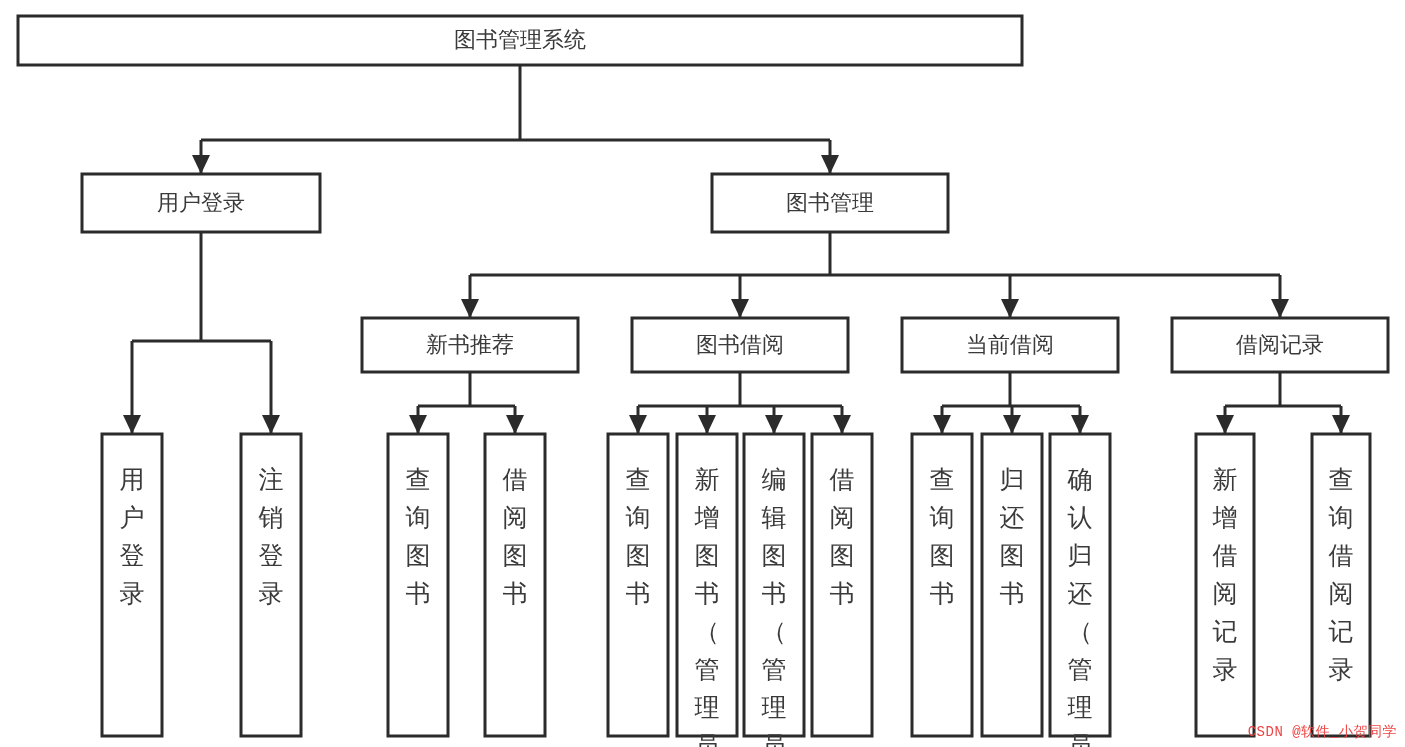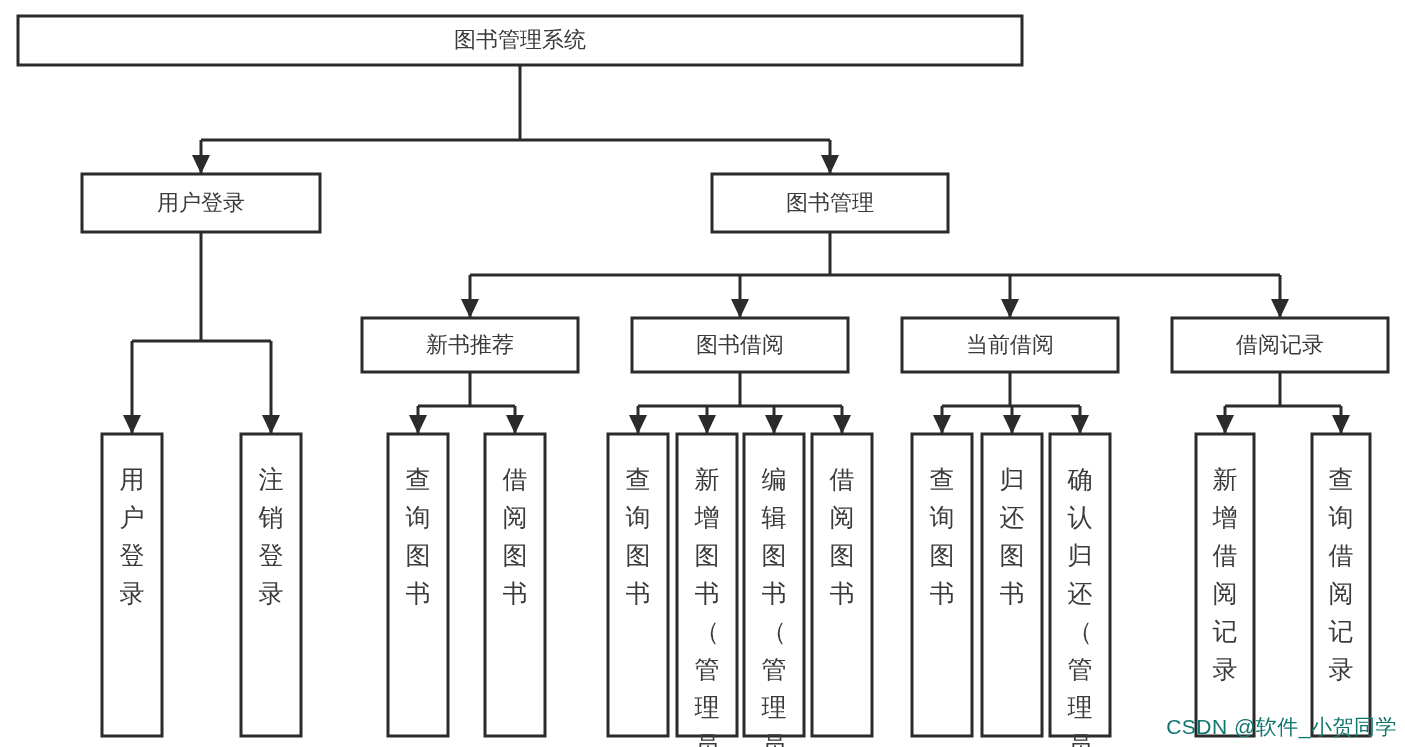--- a/index.html
+++ b/index.html
@@ -52,23 +52,23 @@
   .node-label-vertical {
     fill: #3a3a3a;
     font-family: "Liberation Sans", "DejaVu Sans", sans-serif;
     font-size: 25px;
     text-anchor: middle;
   }
   .watermark {
     position: absolute;
     right: 8px;
     bottom: 6px;
-    color: #0f766e;
-    font-size: 21px;
-    font-family: Liberation Sans, sans-serif;
+    color: #ef4444;
+    font-size: 14px;
+    font-family: Liberation Mono, monospace;
     letter-spacing: 0.5px;
     white-space: nowrap;
     pointer-events: none;
   }
 </style>
 </head>
 <body>
 
 <div id="diagram-root">
 

